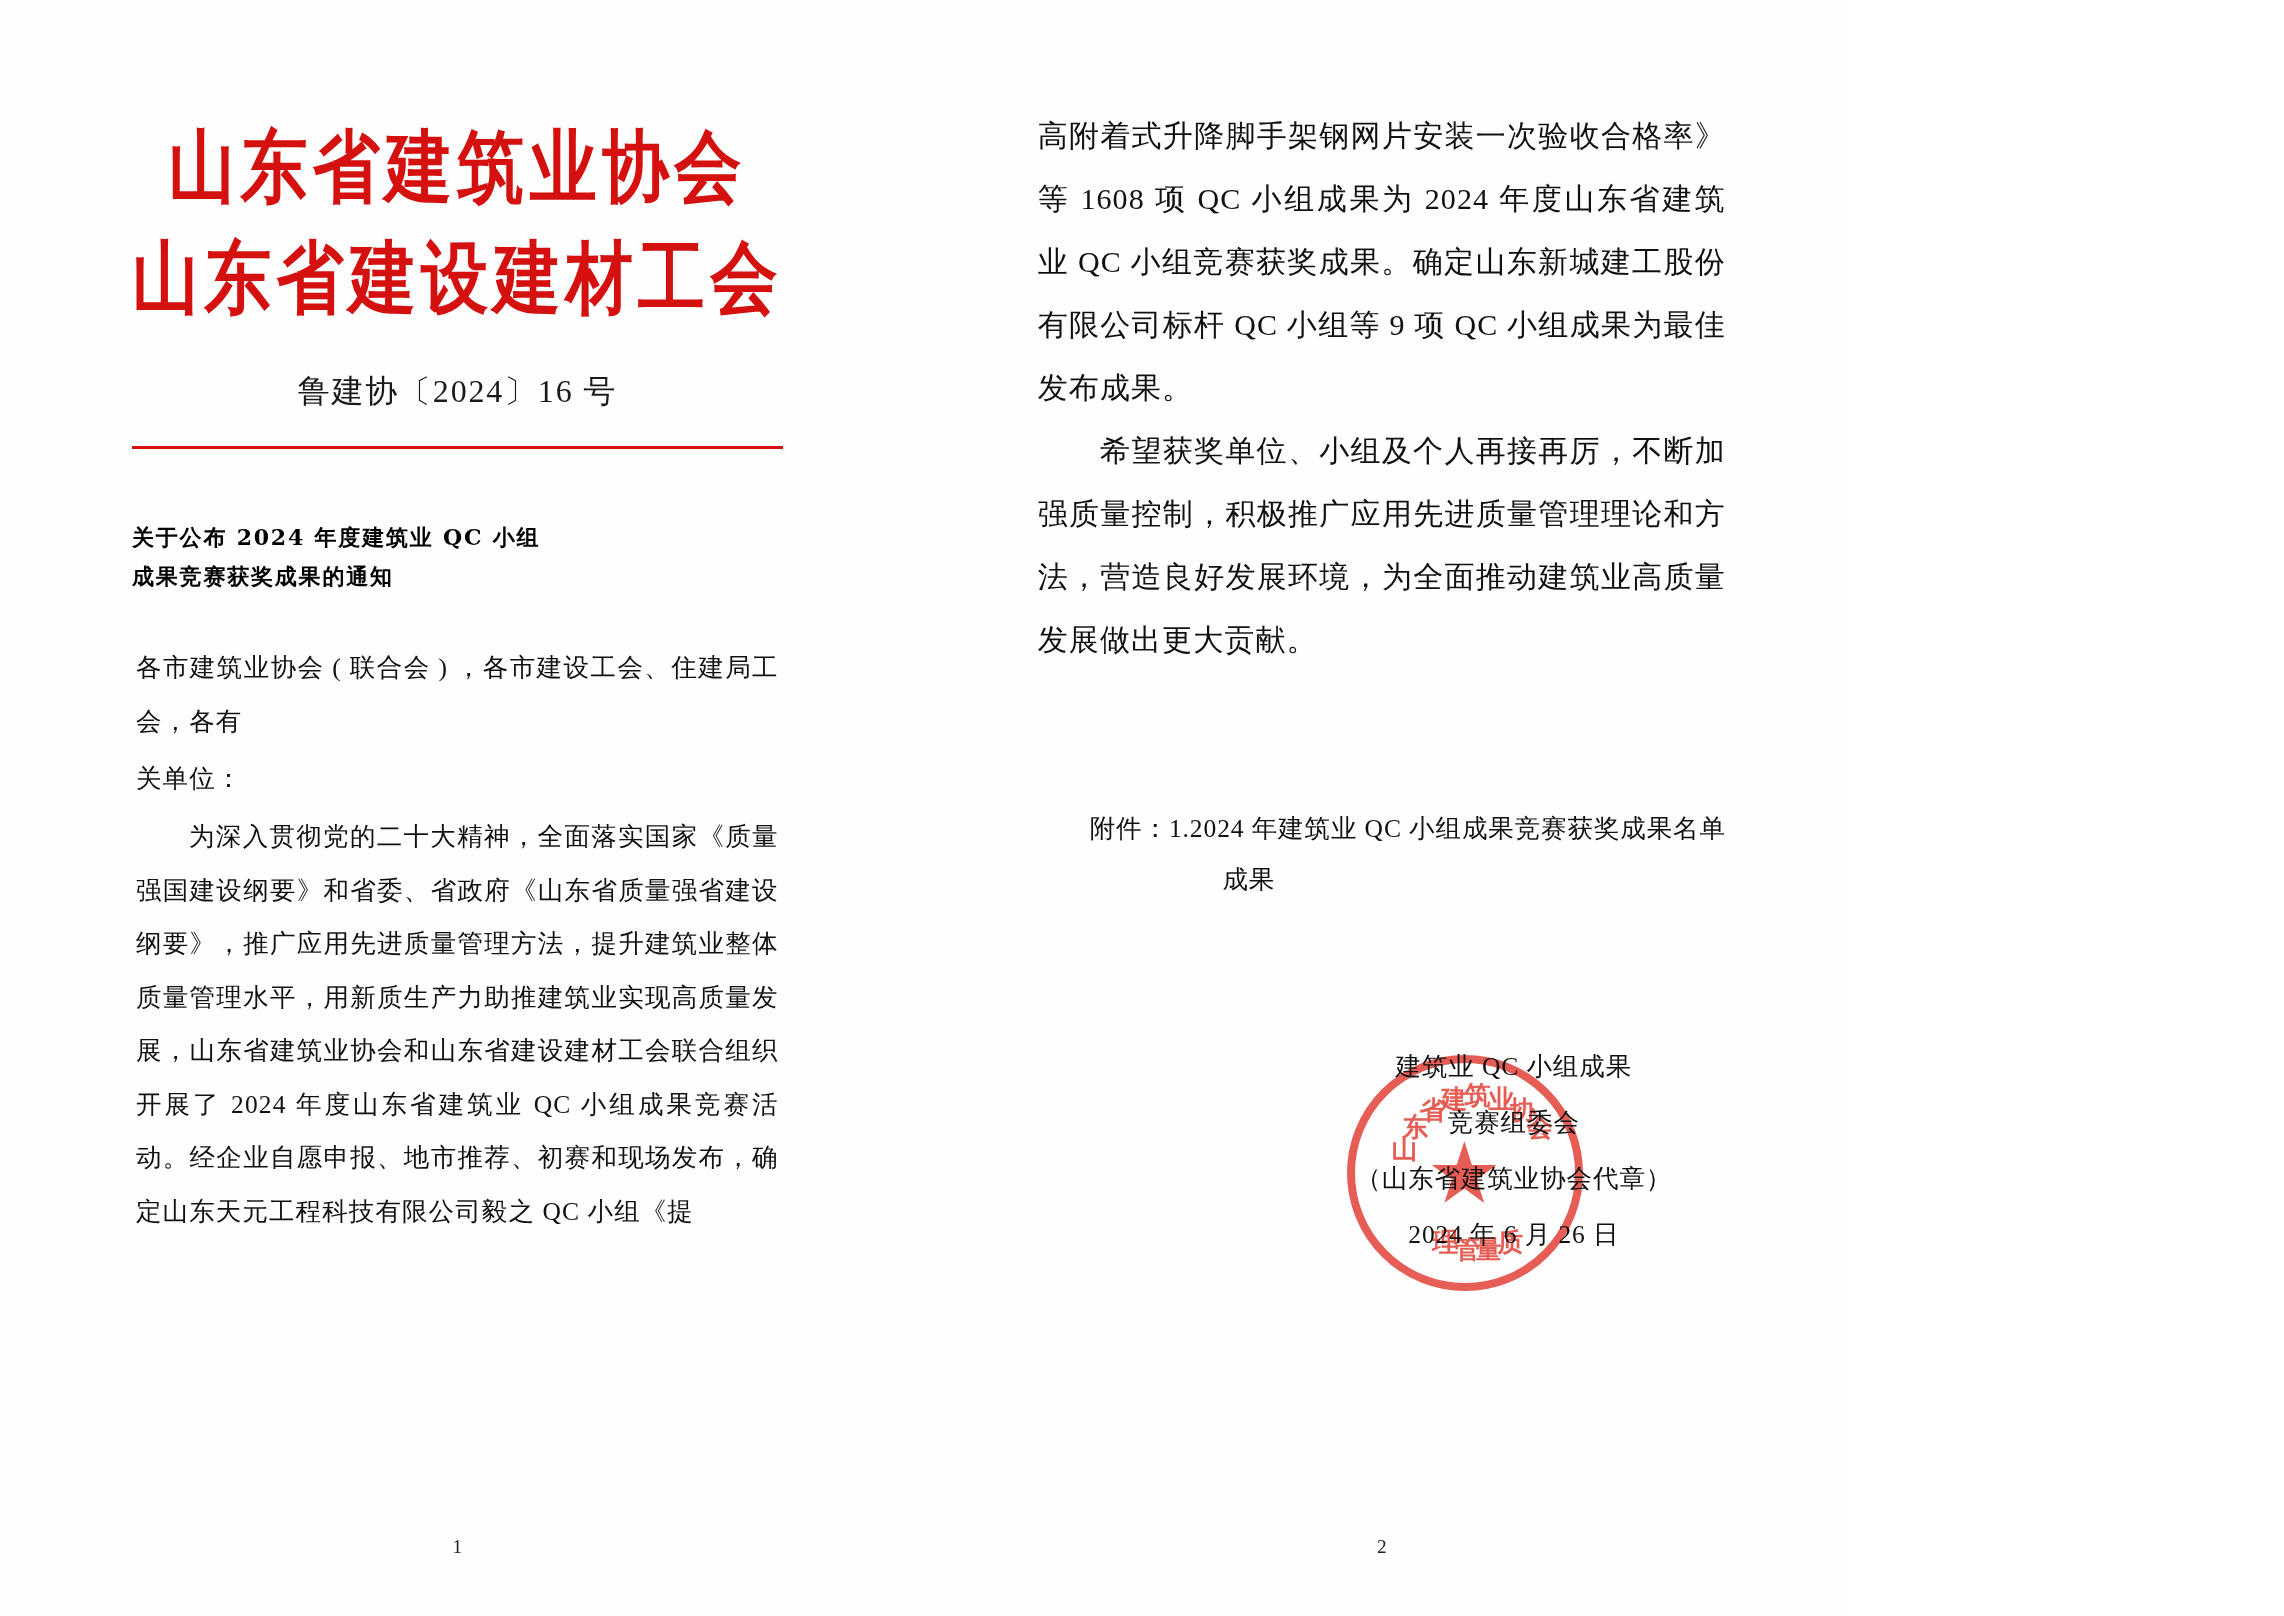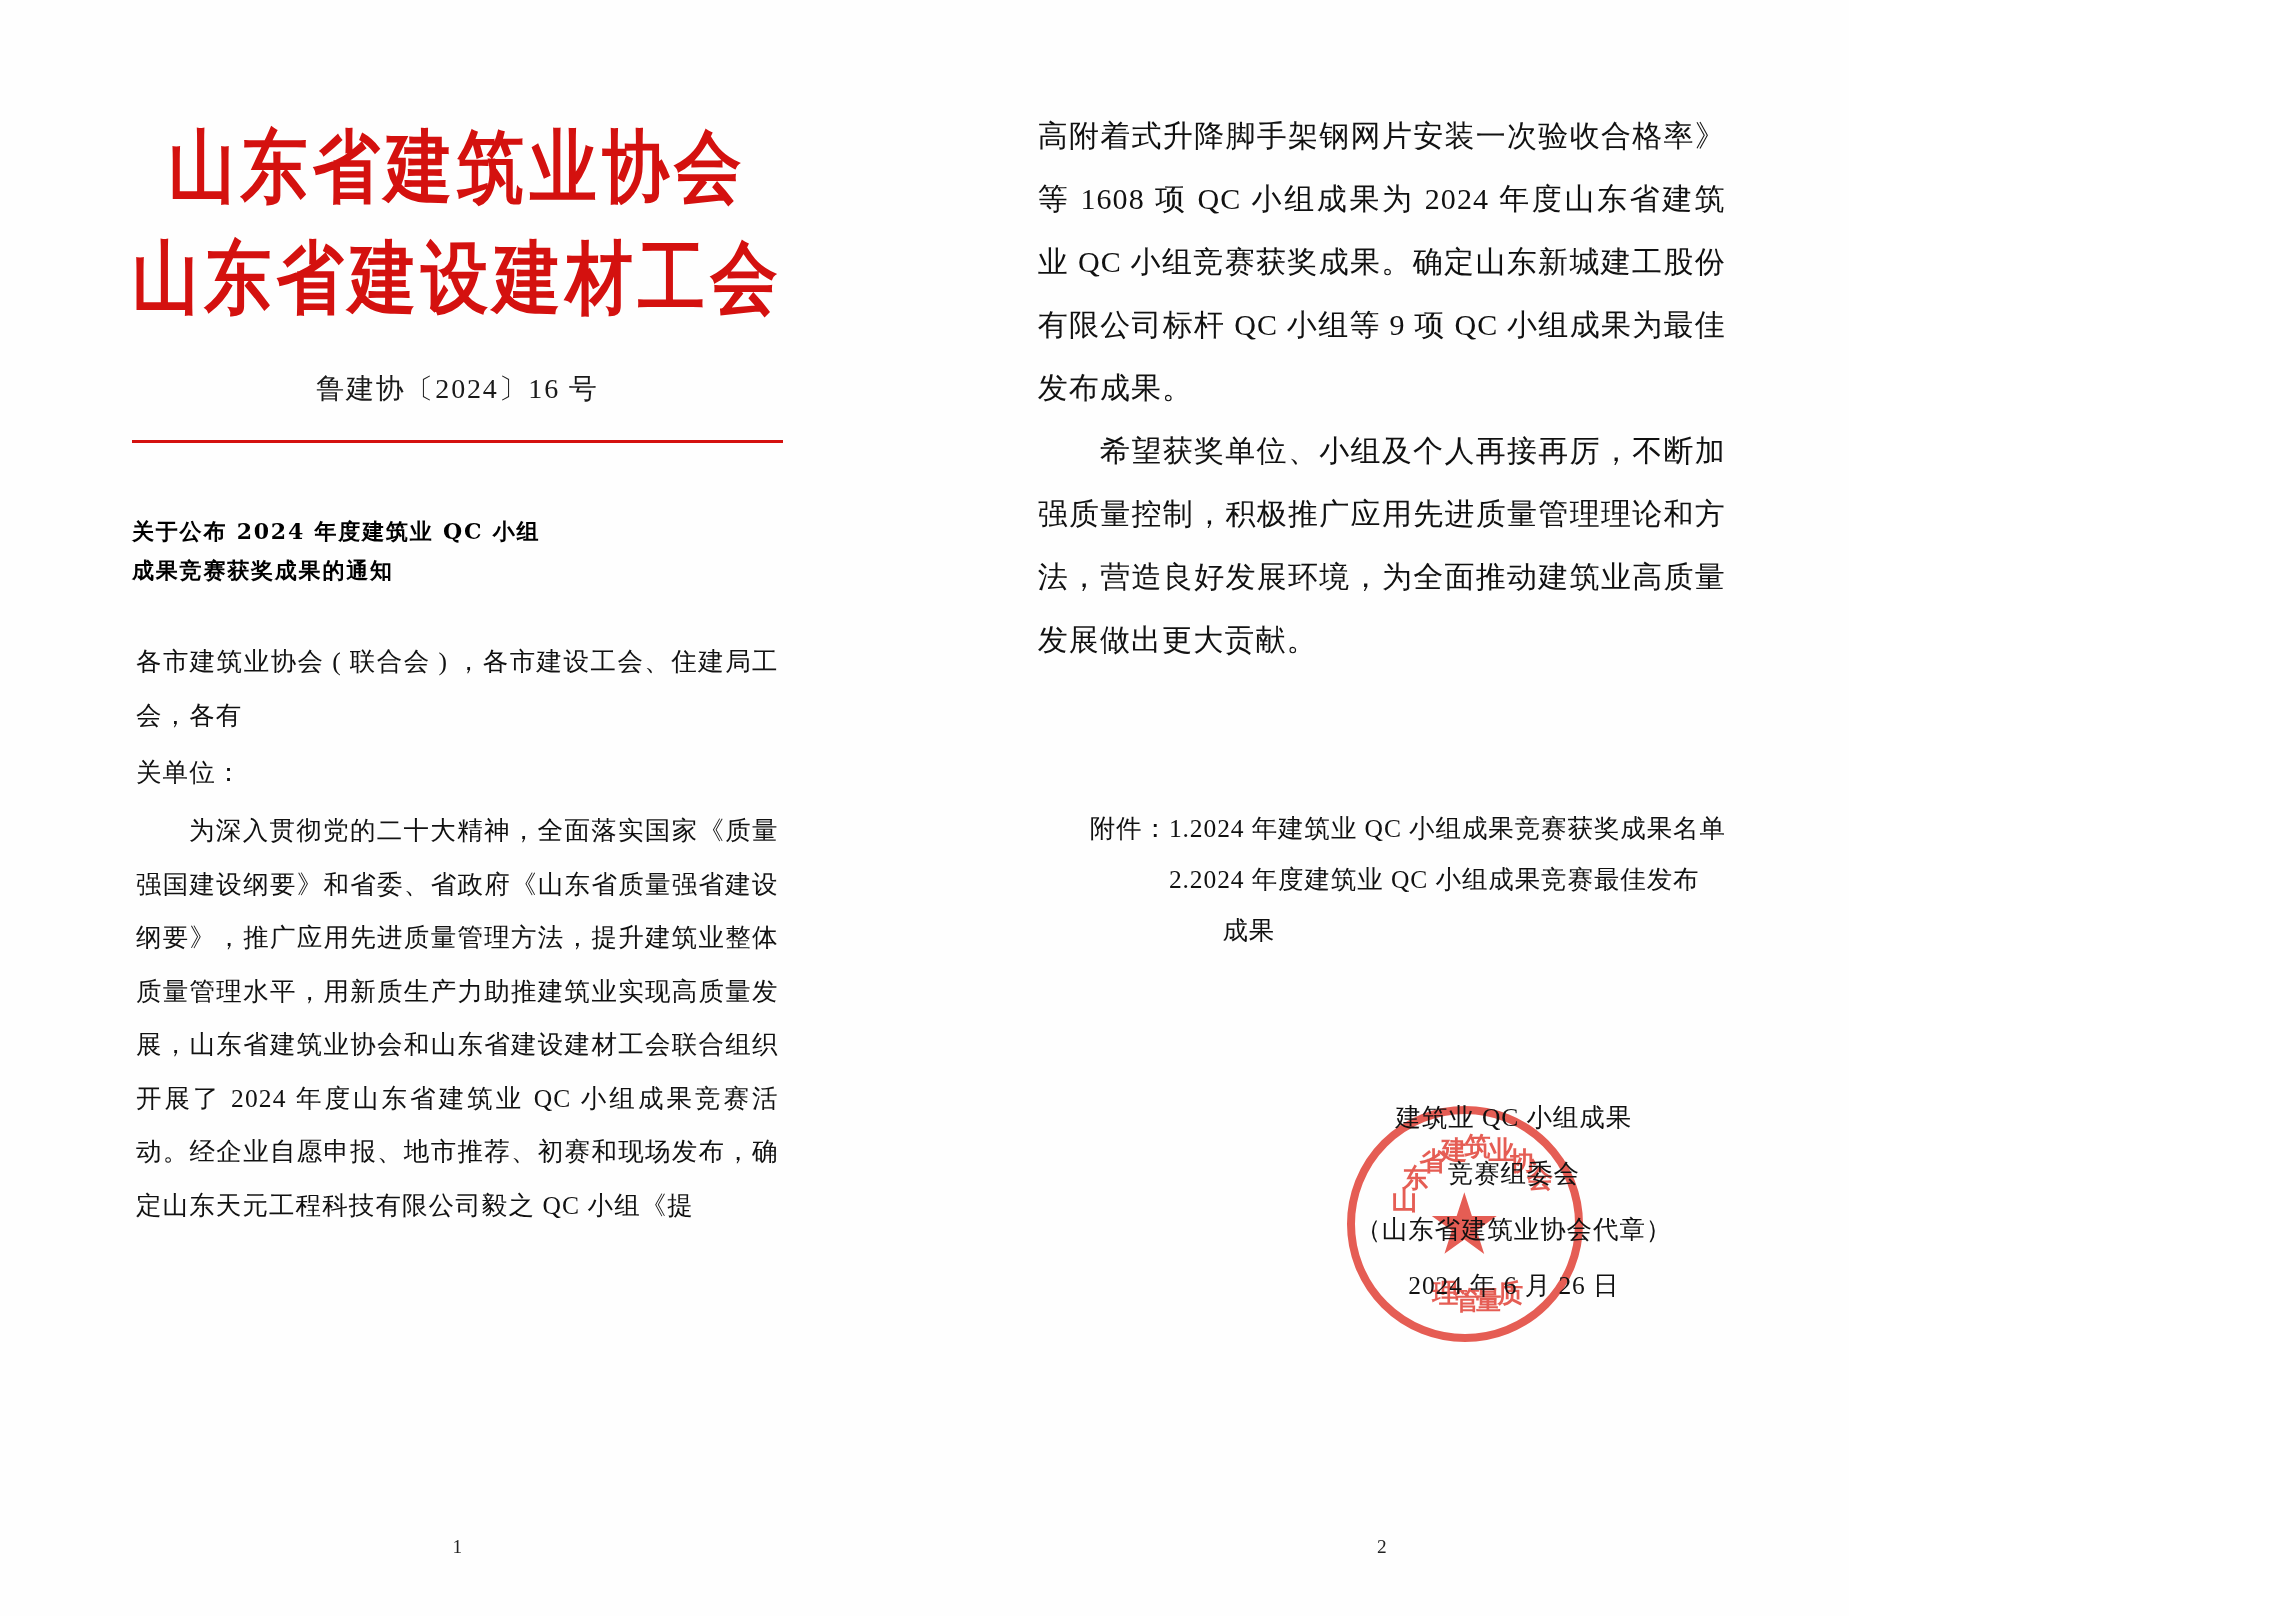--- a/index.html
+++ b/index.html
@@ -58,21 +58,21 @@
     letter-spacing: 5.3px;
     line-height: 1.35;
     white-space: nowrap;
     transform: scaleY(1.18);
     transform-origin: center top;
     margin-bottom: 21px;
   }
   .doc-number {
     margin-top: 54px;
     text-align: center;
-    font-size: 28px;
+    font-size: 32px;
     letter-spacing: 1.8px;
     color: #1a1a1a;
     font-family: "Liberation Serif", serif;
   }
   .red-rule {
     margin-top: 32px;
     height: 3.5px;
     background: #d4110f;
     width: 100%;
   }
@@ -232,21 +232,20 @@
     <div class="right-body">
       <p>高附着式升降脚手架钢网片安装一次验收合格率》等 1608 项 QC 小组成果为 2024 年度山东省建筑业 QC 小组竞赛获奖成果。确定山东新城建工股份有限公司标杆 QC 小组等 9 项 QC 小组成果为最佳发布成果。</p>
       <p class="indent para-gap">希望获奖单位、小组及个人再接再厉，不断加强质量控制，积极推广应用先进质量管理理论和方法，营造良好发展环境，为全面推动建筑业高质量发展做出更大贡献。</p>
     </div>
 
     <div class="attachments">
       <div class="att-row">
         <div class="att-label">附件：</div>
         <div class="att-items">
           <div class="att-item">1.2024 年建筑业 QC 小组成果竞赛获奖成果名单</div>
-          <div class="att-item">2.2024 年度建筑业 QC 小组成果竞赛最佳发布</div>
           <div class="att-item sub-indent">成果</div>
         </div>
       </div>
     </div>
 
     <div class="signature">
       <div class="seal">
         <div class="seal-star">★</div>
         <div class="seal-text">
           <div class="seal-char" style="transform: rotate(-72deg) translate(0,-77px) rotate(72deg);">

